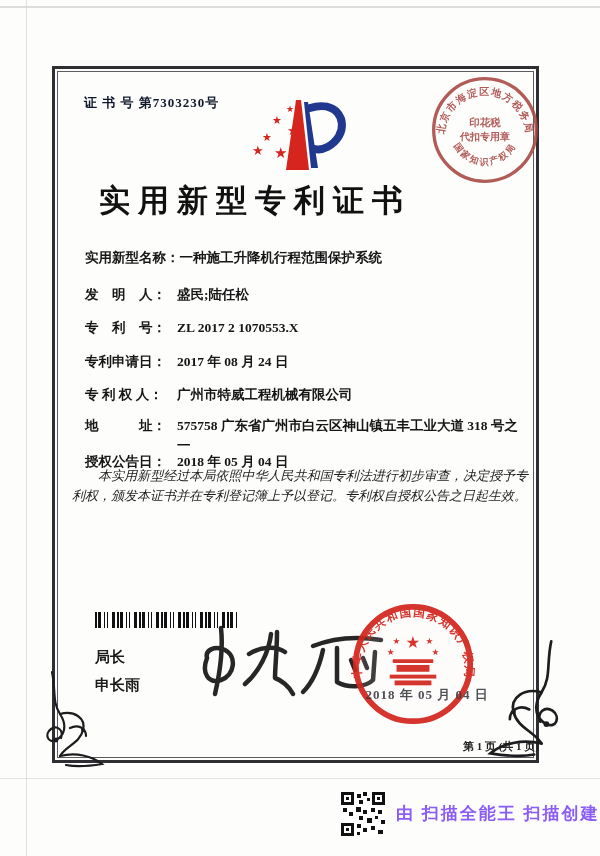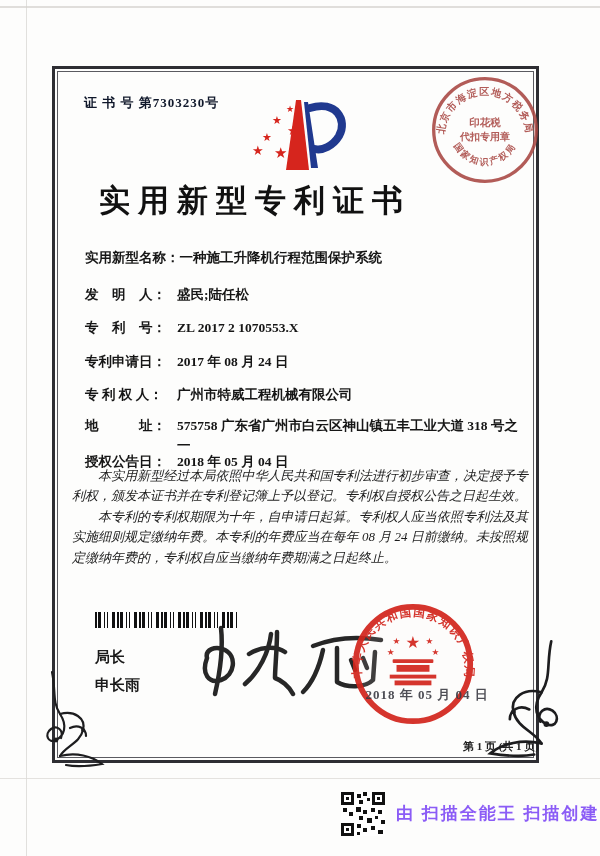--- a/index.html
+++ b/index.html
@@ -119,21 +119,20 @@
 </div>
 <div class="abs field" style="top:416px">
   <span class="flabel">地　　　址：</span><span class="fvalue wrap"><span>575758 广东省广州市白云区神山镇五丰工业大道 318 号之</span><br><span>一</span></span>
 </div>
 <div class="abs field" style="top:452px">
   <span class="flabel">授权公告日：</span><span class="fvalue">2018 年 05 月 04 日</span>
 </div>
 
 <div class="abs paras">
   <p>本实用新型经过本局依照中华人民共和国专利法进行初步审查，决定授予专利权，颁发本证书并在专利登记簿上予以登记。专利权自授权公告之日起生效。</p>
-  <p>本专利的专利权期限为十年，自申请日起算。专利权人应当依照专利法及其实施细则规定缴纳年费。本专利的年费应当在每年 08 月 24 日前缴纳。未按照规定缴纳年费的，专利权自应当缴纳年费期满之日起终止。</p>
 </div>
 
 <div class="abs barcode"></div>
 
 <div class="abs sig-title">局长</div>
 <div class="abs sig-name">申长雨</div>
 
 <svg class="abs signature" width="210" height="95" viewBox="0 0 210 95">
   <g stroke="#151515" stroke-width="4.5" fill="none" stroke-linecap="round" stroke-linejoin="round" opacity="0.92">
     <path d="M22,42 C16,58 24,68 36,64 C50,59 52,40 40,34 C30,29 20,34 22,42"></path>

